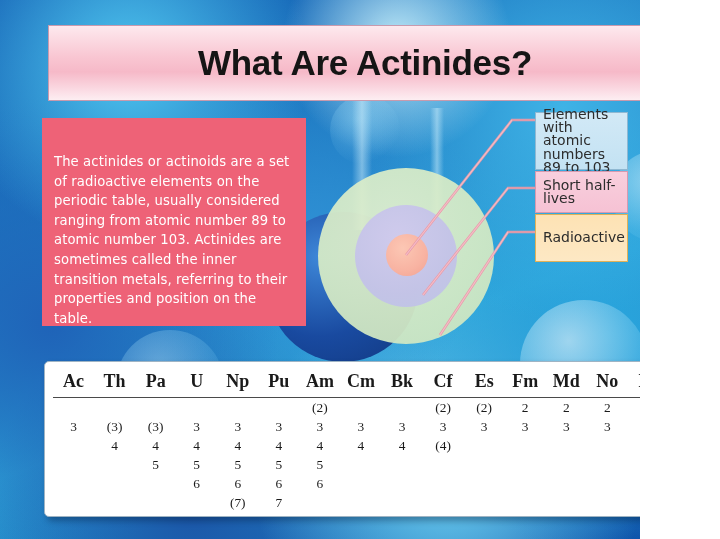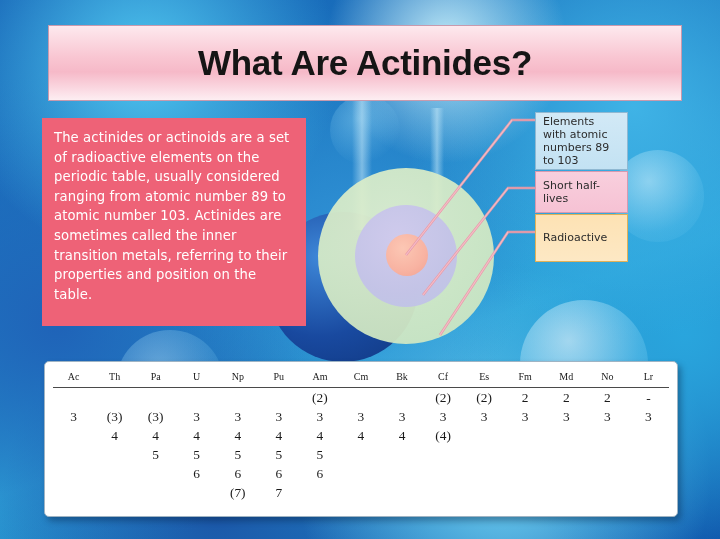--- a/index.html
+++ b/index.html
@@ -9,21 +9,21 @@
   }
   body {
     width: 720px;
     height: 539px;
     overflow: hidden;
     font-family: "Liberation Sans", sans-serif;
   }
 
   #slide {
     position: relative;
-    width: 720px;
+    width: 640px;
     height: 539px;
     overflow: hidden;
     background: #fef9c3;
   }
 
   
   .bg-base {
     position: absolute;
     inset: 0;
     background:
@@ -89,20 +89,21 @@
     background: #ee6277;
     box-sizing: border-box;
     padding: 10px 12px 8px 12px;
   }
   #desc-text {
     color: #ffffff;
     font-size: 13.2px;
     line-height: 19.6px;
     font-family: "DejaVu Sans", sans-serif;
     letter-spacing: .1px;
+    margin-top: 24px;
   }
 
   
   #atom {
     position: absolute;
     left: 318px;
     top: 168px;
     width: 176px;
     height: 176px;
   }
@@ -137,21 +138,21 @@
     width: 720px; height: 539px;
     pointer-events: none;
   }
 
   
   .callout {
     position: absolute;
     box-sizing: border-box;
     display: flex;
     align-items: center;
-    font-size: 11px;
+    font-size: 14px;
     line-height: 13.2px;
     color: #2c2c2c;
     padding: 4px 7px;
     font-family: "DejaVu Sans", sans-serif;
   }
   #callout-0 {
     left: 535px; top: 112px;
     width: 93px; height: 58px;
     background: linear-gradient(180deg, #d2e9f6 0%, #c3e2f3 100%);
     border: 1px solid #8fb8d2;
@@ -183,22 +184,22 @@
     box-sizing: border-box;
     padding: 6px 8px;
   }
   #ox-table {
     width: 100%;
     border-collapse: collapse;
     table-layout: fixed;
     font-family: "Liberation Serif", serif;
   }
   #ox-table th {
-    font-size: 10px;
-    font-weight: normal;
+    font-size: 18px;
+    font-weight: bold;
     color: #1a1a1a;
     text-align: center;
     padding: 3px 0 5px 0;
     border-bottom: 1.4px solid #4a4a4a;
   }
   #ox-table td {
     font-size: 13.4px;
     color: #1a1a1a;
     text-align: center;
     padding: 1px 0;

